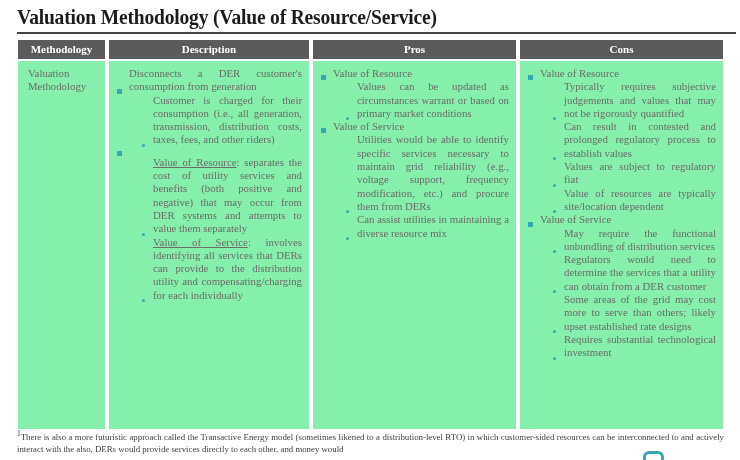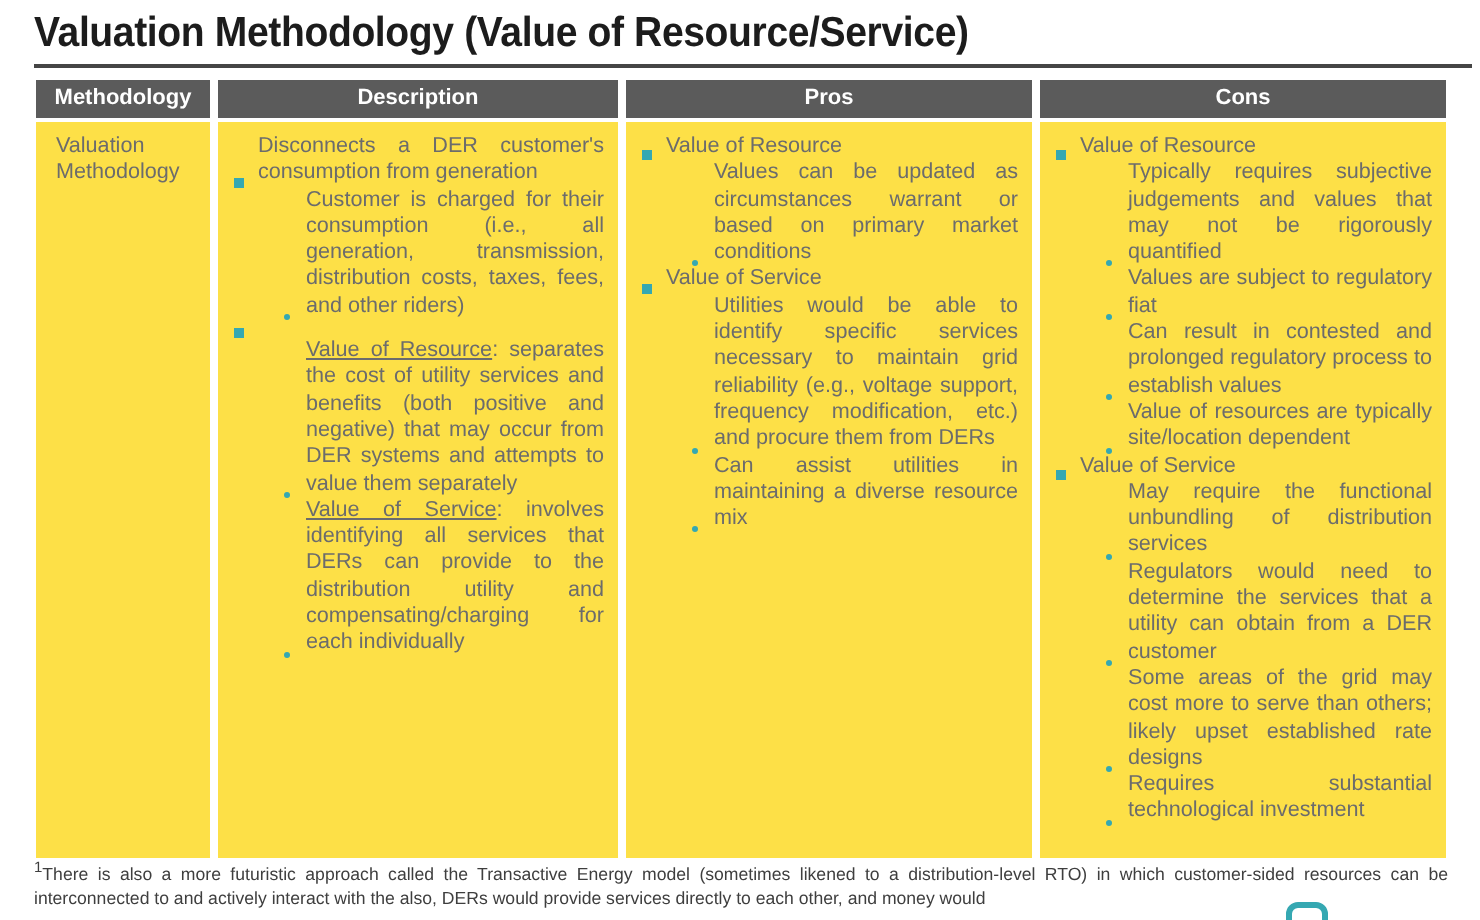--- a/index.html
+++ b/index.html
@@ -1,36 +1,36 @@
 <!DOCTYPE html>
 <html style="--accent: #35a8b2;"><head>
 <meta charset="utf-8">
 <style>
   html,body { margin:0; padding:0; }
   #page {
     position:relative; width:740px; height:460px; background:#ffffff;
-    overflow:hidden; font-family:Liberation Sans, sans-serif;border-radius:19px;
+    overflow:hidden; font-family:Liberation Serif, serif;border-radius:19px;
   }
   .title {
     position:absolute; left:17px; top:5px; font-size:21px; font-weight:bold;
     color:#1c1c1c; transform:scaleX(0.93); transform-origin:left center;
     white-space:nowrap; letter-spacing:-0.2px;
   }
   .rule { position:absolute; left:17px; top:32px; width:719px; height:2px; background:#454545; }
   .tbl {
     position:absolute; left:18px; top:40px; width:637px;
     display:grid; grid-template-columns:87px 200px 203px 203px;
     column-gap:4px; row-gap:2px;
   }
   .hcell {
     background:#5b5b5b; color:#ffffff; font-weight:bold; font-size:11px;
     text-align:center; height:19px; line-height:19px;
   }
   .bcell {
-    background:#fde047; height:368px; box-sizing:border-box;
+    background:#86efac; height:368px; box-sizing:border-box;
     padding:6px 7px 0 7px; color:#6c6c6c; font-size:10.8px; line-height:13.3px;
     overflow:hidden;
   }
   .methodology-text { padding-left:3px; }
   .item { display:flex;align-items:flex-end; }
   .item.l1 { margin-left:1px; }
   .item.l2 { margin-left:25px; }
   .marker { flex:none; }
   .m1 { width:5px; height:5px; background:var(--accent); margin:4px 7px 0 0; }
   .m2 { width:3px; height:3px; border-radius:50%; background:var(--accent); margin:5px 8px 0 1px; }
@@ -109,25 +109,25 @@
         <div class="item l1">
           <span class="marker m1"></span>
           <span class="txt"><span>Value of Resource</span></span>
         </div>
         <div class="item l2">
           <span class="marker m2"></span>
           <span class="txt"><span>Typically requires subjective judgements and values that may not be rigorously quantified</span></span>
         </div>
         <div class="item l2">
           <span class="marker m2"></span>
-          <span class="txt"><span>Values are subject to regulatory fiat</span></span>
+          <span class="txt"><span>Can result in contested and prolonged regulatory process to establish values</span></span>
         </div>
         <div class="item l2">
           <span class="marker m2"></span>
-          <span class="txt"><span>Can result in contested and prolonged regulatory process to establish values</span></span>
+          <span class="txt"><span>Values are subject to regulatory fiat</span></span>
         </div>
         <div class="item l2">
           <span class="marker m2"></span>
           <span class="txt"><span>Value of resources are typically site/location dependent</span></span>
         </div>
         <div class="item l1">
           <span class="marker m1"></span>
           <span class="txt"><span>Value of Service</span></span>
         </div>
         <div class="item l2">

